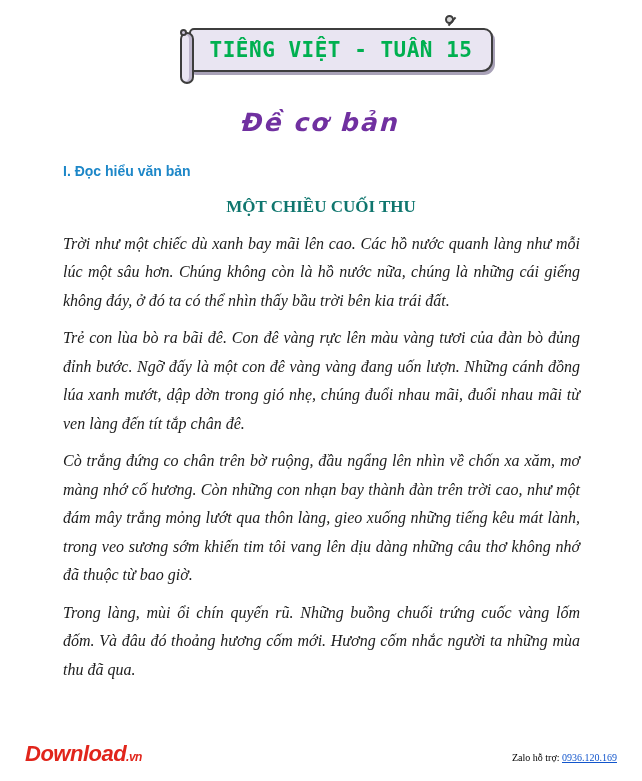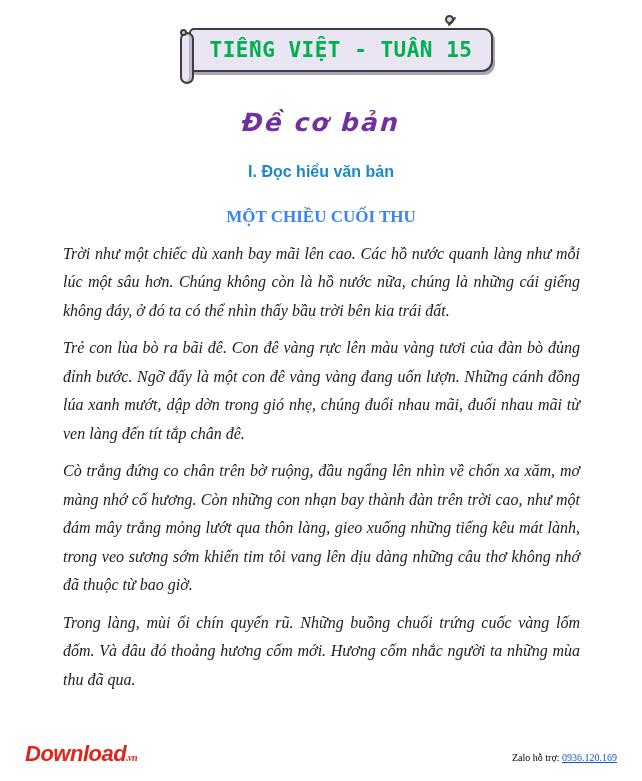--- a/index.html
+++ b/index.html
@@ -59,28 +59,27 @@
     font-family:"DejaVu Sans", sans-serif;
     font-style:italic; font-weight:bold;
     font-size:25px; letter-spacing:2px;
     color:#7030a0; transform:skewX(-4deg);
   }
 
   
   .section-heading {
     margin:26px 63px 0 63px;
     font-family:"Liberation Sans", sans-serif;
-    font-weight:bold; font-size:16px;
+    font-weight:bold; font-size:14px;
     color:#1d87c8;
-    text-align:center;
   }
   .reading-title {
-    margin-top:26px; text-align:center;
+    margin-top:18px; text-align:center;
     font-family:"Liberation Serif", serif;
-    font-weight:bold; font-size:17px; color:#3b82f6;
+    font-weight:bold; font-size:17px; color:#0f766e;
   }
 
   
   .reading-body { margin:13px 62px 0 63px; }
   .reading-body p {
     font-family:"Liberation Serif", serif;
     font-style:italic; font-size:16px;
     line-height:1.78; text-align:justify;
     color:#1b1b1b; margin-bottom:9px;
   }
@@ -88,21 +87,21 @@
   
   .footer {
     position:absolute; left:25px; right:25px; bottom:14px;
     display:flex; justify-content:space-between; align-items:baseline;
   }
   .logo {
     font-family:"Liberation Sans", sans-serif;
     font-weight:bold; font-style:italic;
     font-size:22px; letter-spacing:-0.5px; color:#e1251b;
   }
-  .logo .logo-suffix { font-size:10px;font-family:Liberation Serif, serif; }
+  .logo .logo-suffix { font-size:12px; }
   .support {
     font-family:"Liberation Serif", serif;
     font-size:10px; color:#000000;
   }
   .support a, .support .phone {
     color:#1155cc; text-decoration:underline; cursor:pointer;
   }
 </style>
 </head>
 <body>

